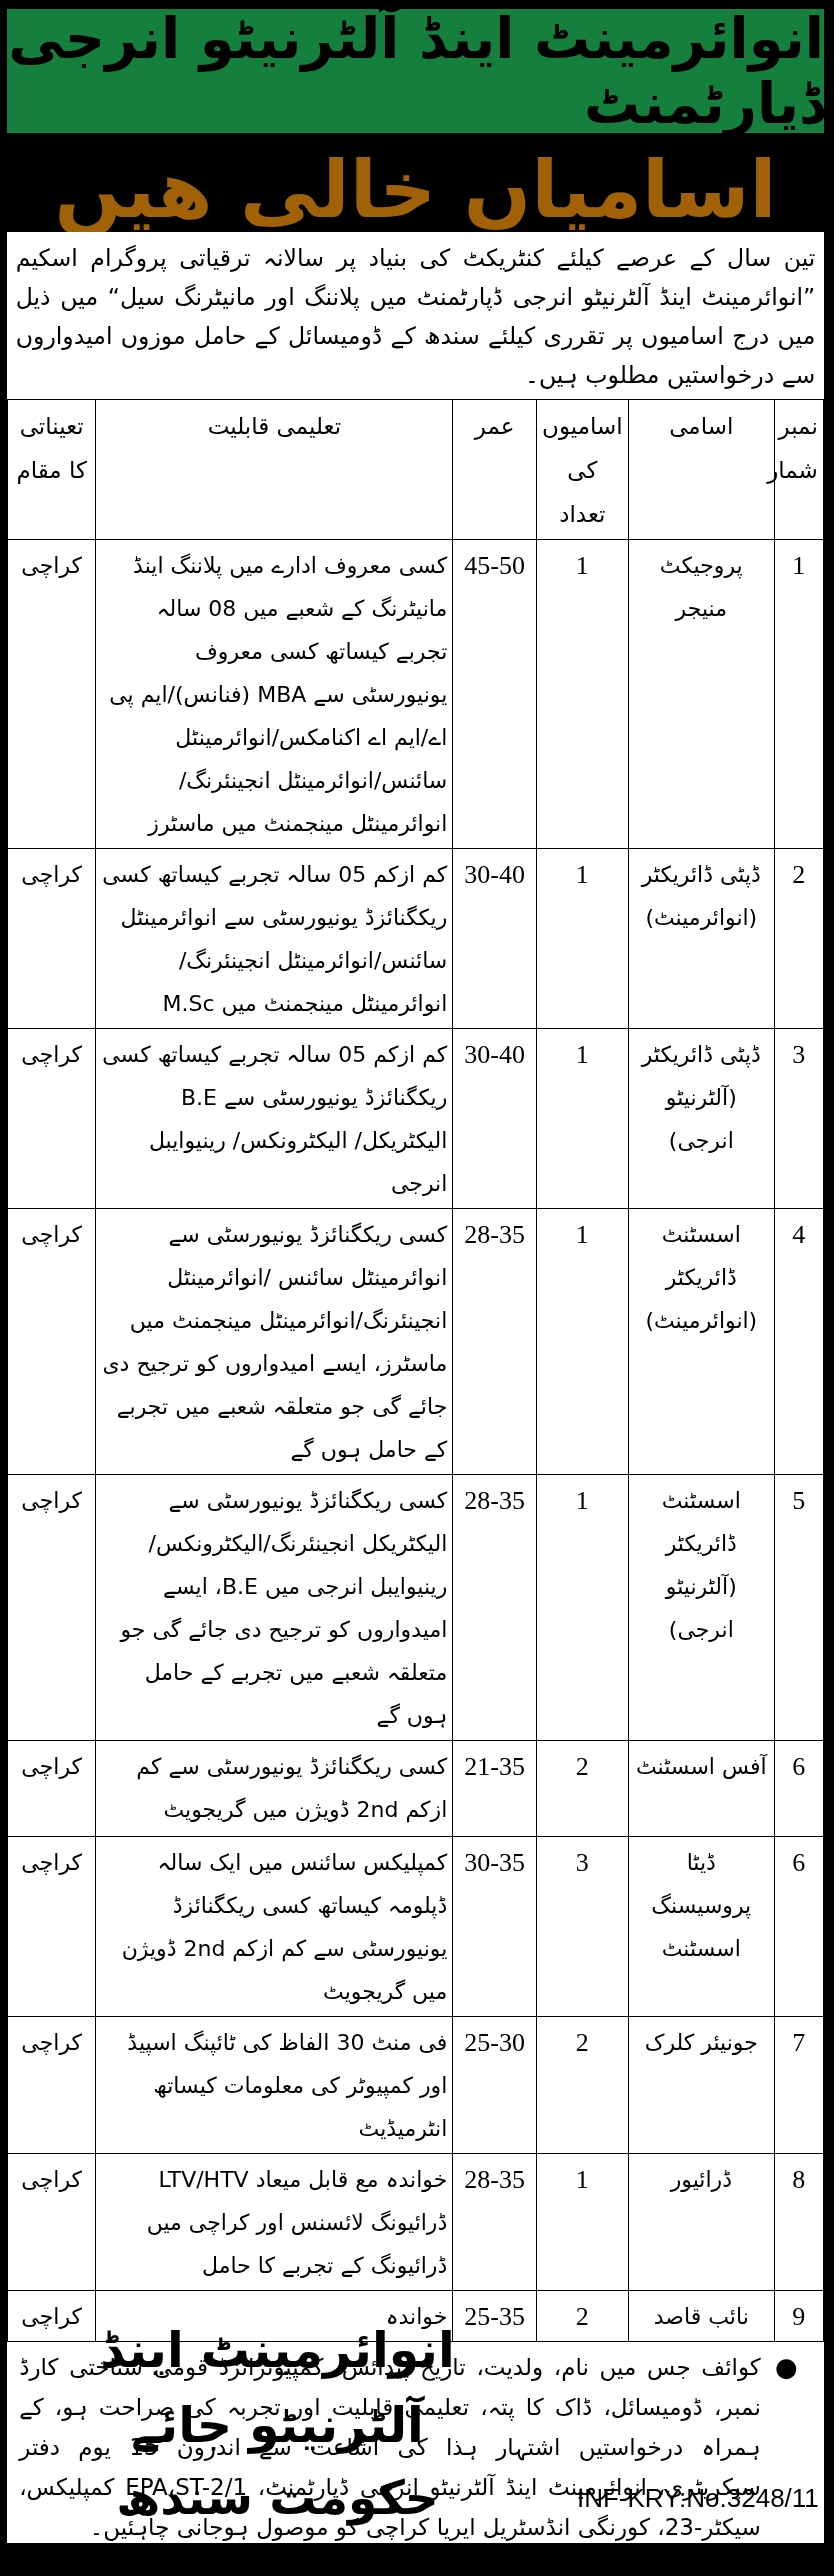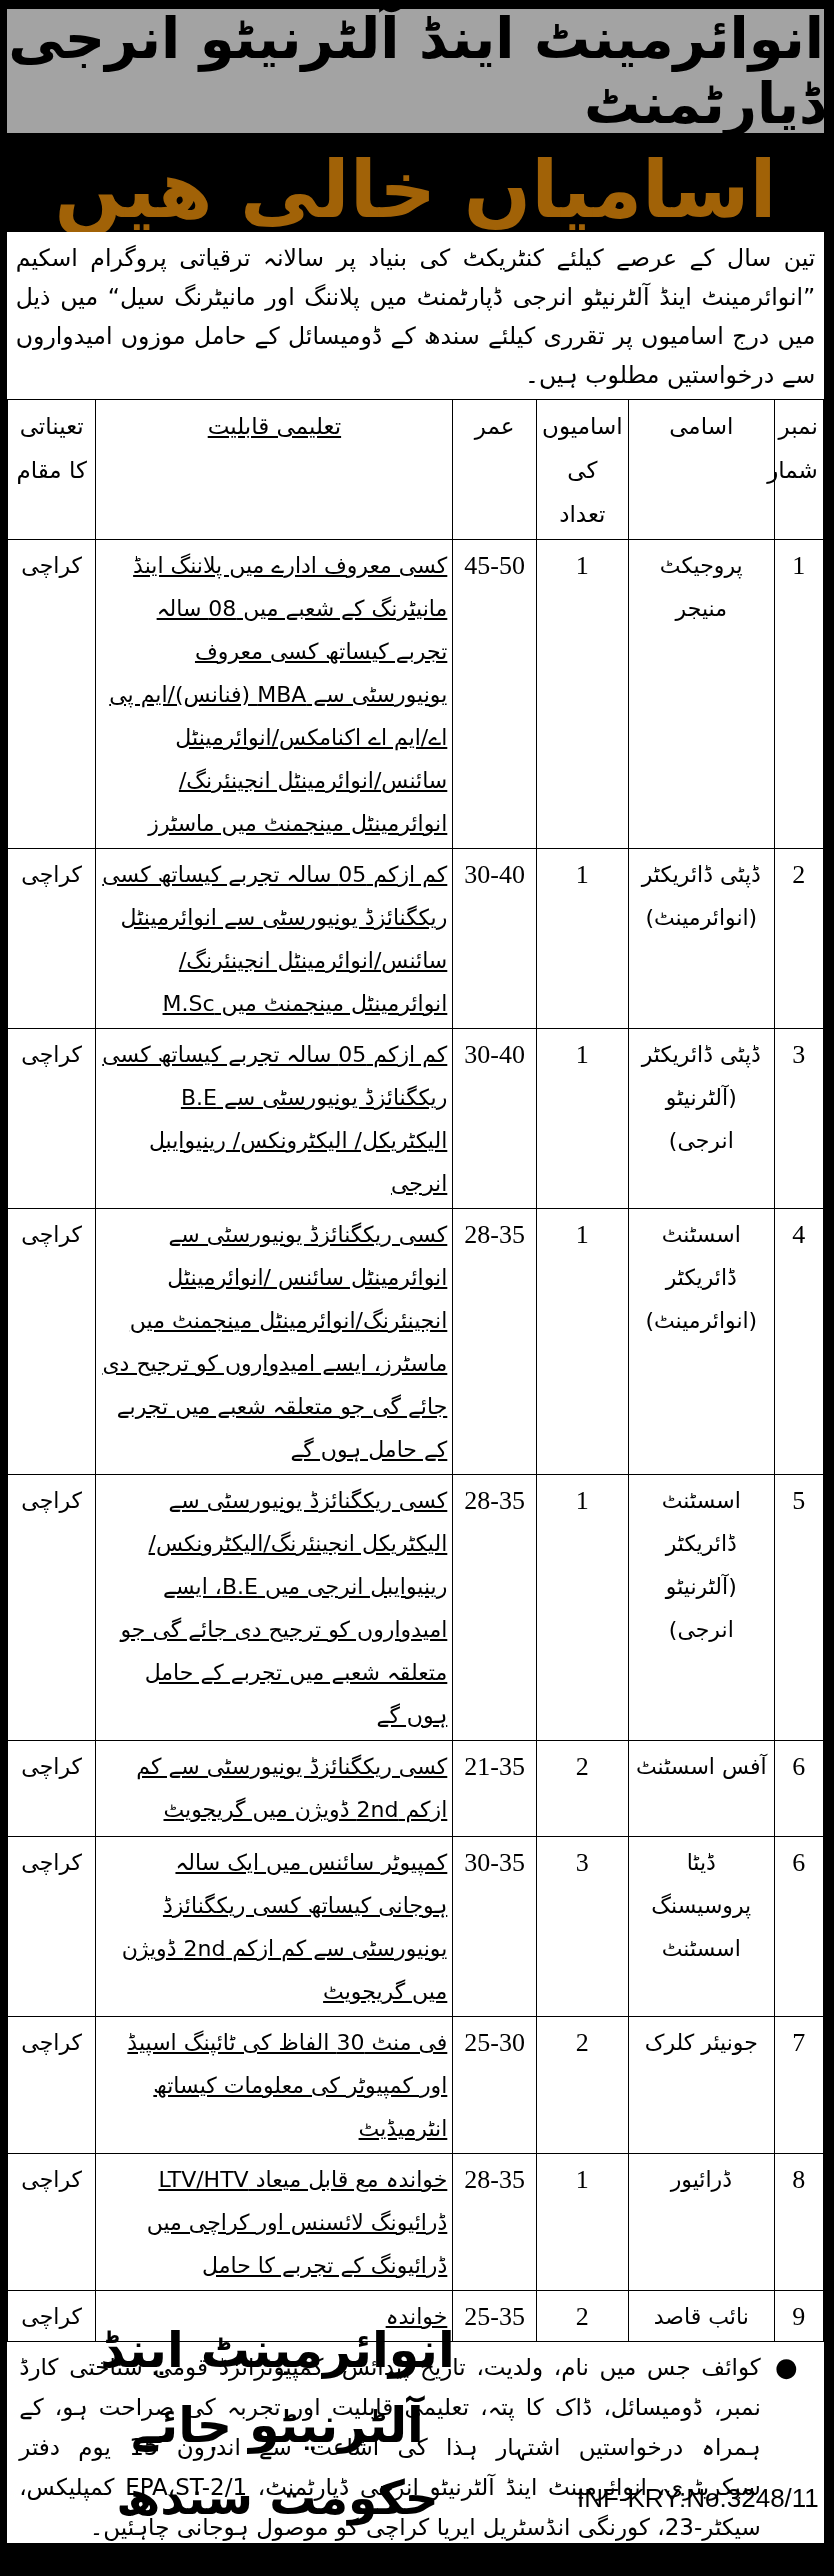--- a/index.html
+++ b/index.html
@@ -1,31 +1,31 @@
 <!DOCTYPE html>
 <html style="font-size:14px"><head>
 <meta charset="utf-8">
 <style>
   html, body { margin:0; padding:0; }
   body { width:835px; height:2576px; background:#000; font-family:"DejaVu Sans", sans-serif; color:#000; overflow:hidden; }
   .frame { position:absolute; left:0; top:0; width:835px; height:2576px; background:#000; }
-  .header-box { position:absolute; left:7px; top:8.7px; width:817px; height:124px; background:#a3a3a3; display:flex; align-items:center; justify-content:center; }
+  .header-box { position:absolute; left:7px; top:8.7px; width:817px; height:124px; background:#15803d; display:flex; align-items:center; justify-content:center; }
   .header-box span { font-family:"DejaVu Sans", sans-serif; font-weight:bold; font-size:56px; direction:rtl; letter-spacing:0; }
   .banner { position:absolute; left:7px; top:133px; width:817px; height:113px; display:flex; align-items:center; justify-content:center; }
   .banner span { color:#a16207; font-weight:bold; font-size:79px; direction:rtl; }
   .content { position:absolute; left:7px; top:232px; width:817px; height:2311px; background:#fff; }
   .intro { direction:rtl; text-align:justify; font-size:23.6px; line-height:39px; padding:7px 8.7px 0 8.7px; height:167px; box-sizing:border-box; font-family:"DejaVu Sans", sans-serif; }
   table { border-collapse:collapse; width:817px; direction:rtl; table-layout:fixed; }
   td, th { border:1.7px solid #000; vertical-align:top; font-weight:normal; font-size:22px; line-height:43px; padding:3.5px 5.2px; }
   th { font-size:23px; line-height:44px; }
   .c-no { width:37px; text-align:center; }
   .c-post { width:131px; text-align:center; }
   .c-count { width:79px; text-align:center; }
   .c-age { width:70px; text-align:center; }
-  .c-qual { width:338px; text-align:right;text-decoration:underline; }
+  .c-qual { width:338px; text-align:right; }
   .c-place { width:75px; text-align:center; }
   .num { font-family:Liberation Serif, serif; font-size:26px; }
   .notes { direction:rtl; padding:5.2px 12.2px 0 12.2px; font-size:23px; line-height:40px; }
   .note { display:flex; align-items:flex-start; }
   .bullet { width:51px; flex:0 0 51px; text-align:center; font-size:26px; }
   .note-text { flex:1; text-align:justify; }
   .sign { position:absolute; left:0; top:2081px; width:541px; text-align:center; direction:rtl; font-weight:bold; }
   .sign .l1 { font-size:47px; line-height:68px; }
   .sign .l2 { font-size:49px; line-height:75px; }
   .sign .l3 { font-size:47px; line-height:70px; }
@@ -103,21 +103,21 @@
           <td class="c-count num">2</td>
           <td class="c-age num">21-35</td>
           <td class="c-qual">کسی ریکگنائزڈ یونیورسٹی سے کم ازکم 2nd ڈویژن میں گریجویٹ</td>
           <td class="c-place">کراچی</td>
         </tr>
         <tr style="height:169px">
           <td class="c-no num">6</td>
           <td class="c-post">ڈیٹا پروسیسنگ اسسٹنٹ</td>
           <td class="c-count num">3</td>
           <td class="c-age num">30-35</td>
-          <td class="c-qual">کمپیوٹر سائنس میں ایک سالہ ہوجانی کیساتھ کسی ریکگنائزڈ یونیورسٹی سے کم ازکم 2nd ڈویژن میں گریجویٹ</td>
+          <td class="c-qual">کمپلیکس سائنس میں ایک سالہ ڈپلومہ کیساتھ کسی ریکگنائزڈ یونیورسٹی سے کم ازکم 2nd ڈویژن میں گریجویٹ</td>
           <td class="c-place">کراچی</td>
         </tr>
         <tr style="height:98px">
           <td class="c-no num">7</td>
           <td class="c-post">جونیئر کلرک</td>
           <td class="c-count num">2</td>
           <td class="c-age num">25-30</td>
           <td class="c-qual">فی منٹ 30 الفاظ کی ٹائپنگ اسپیڈ اور کمپیوٹر کی معلومات کیساتھ انٹرمیڈیٹ</td>
           <td class="c-place">کراچی</td>
         </tr>

